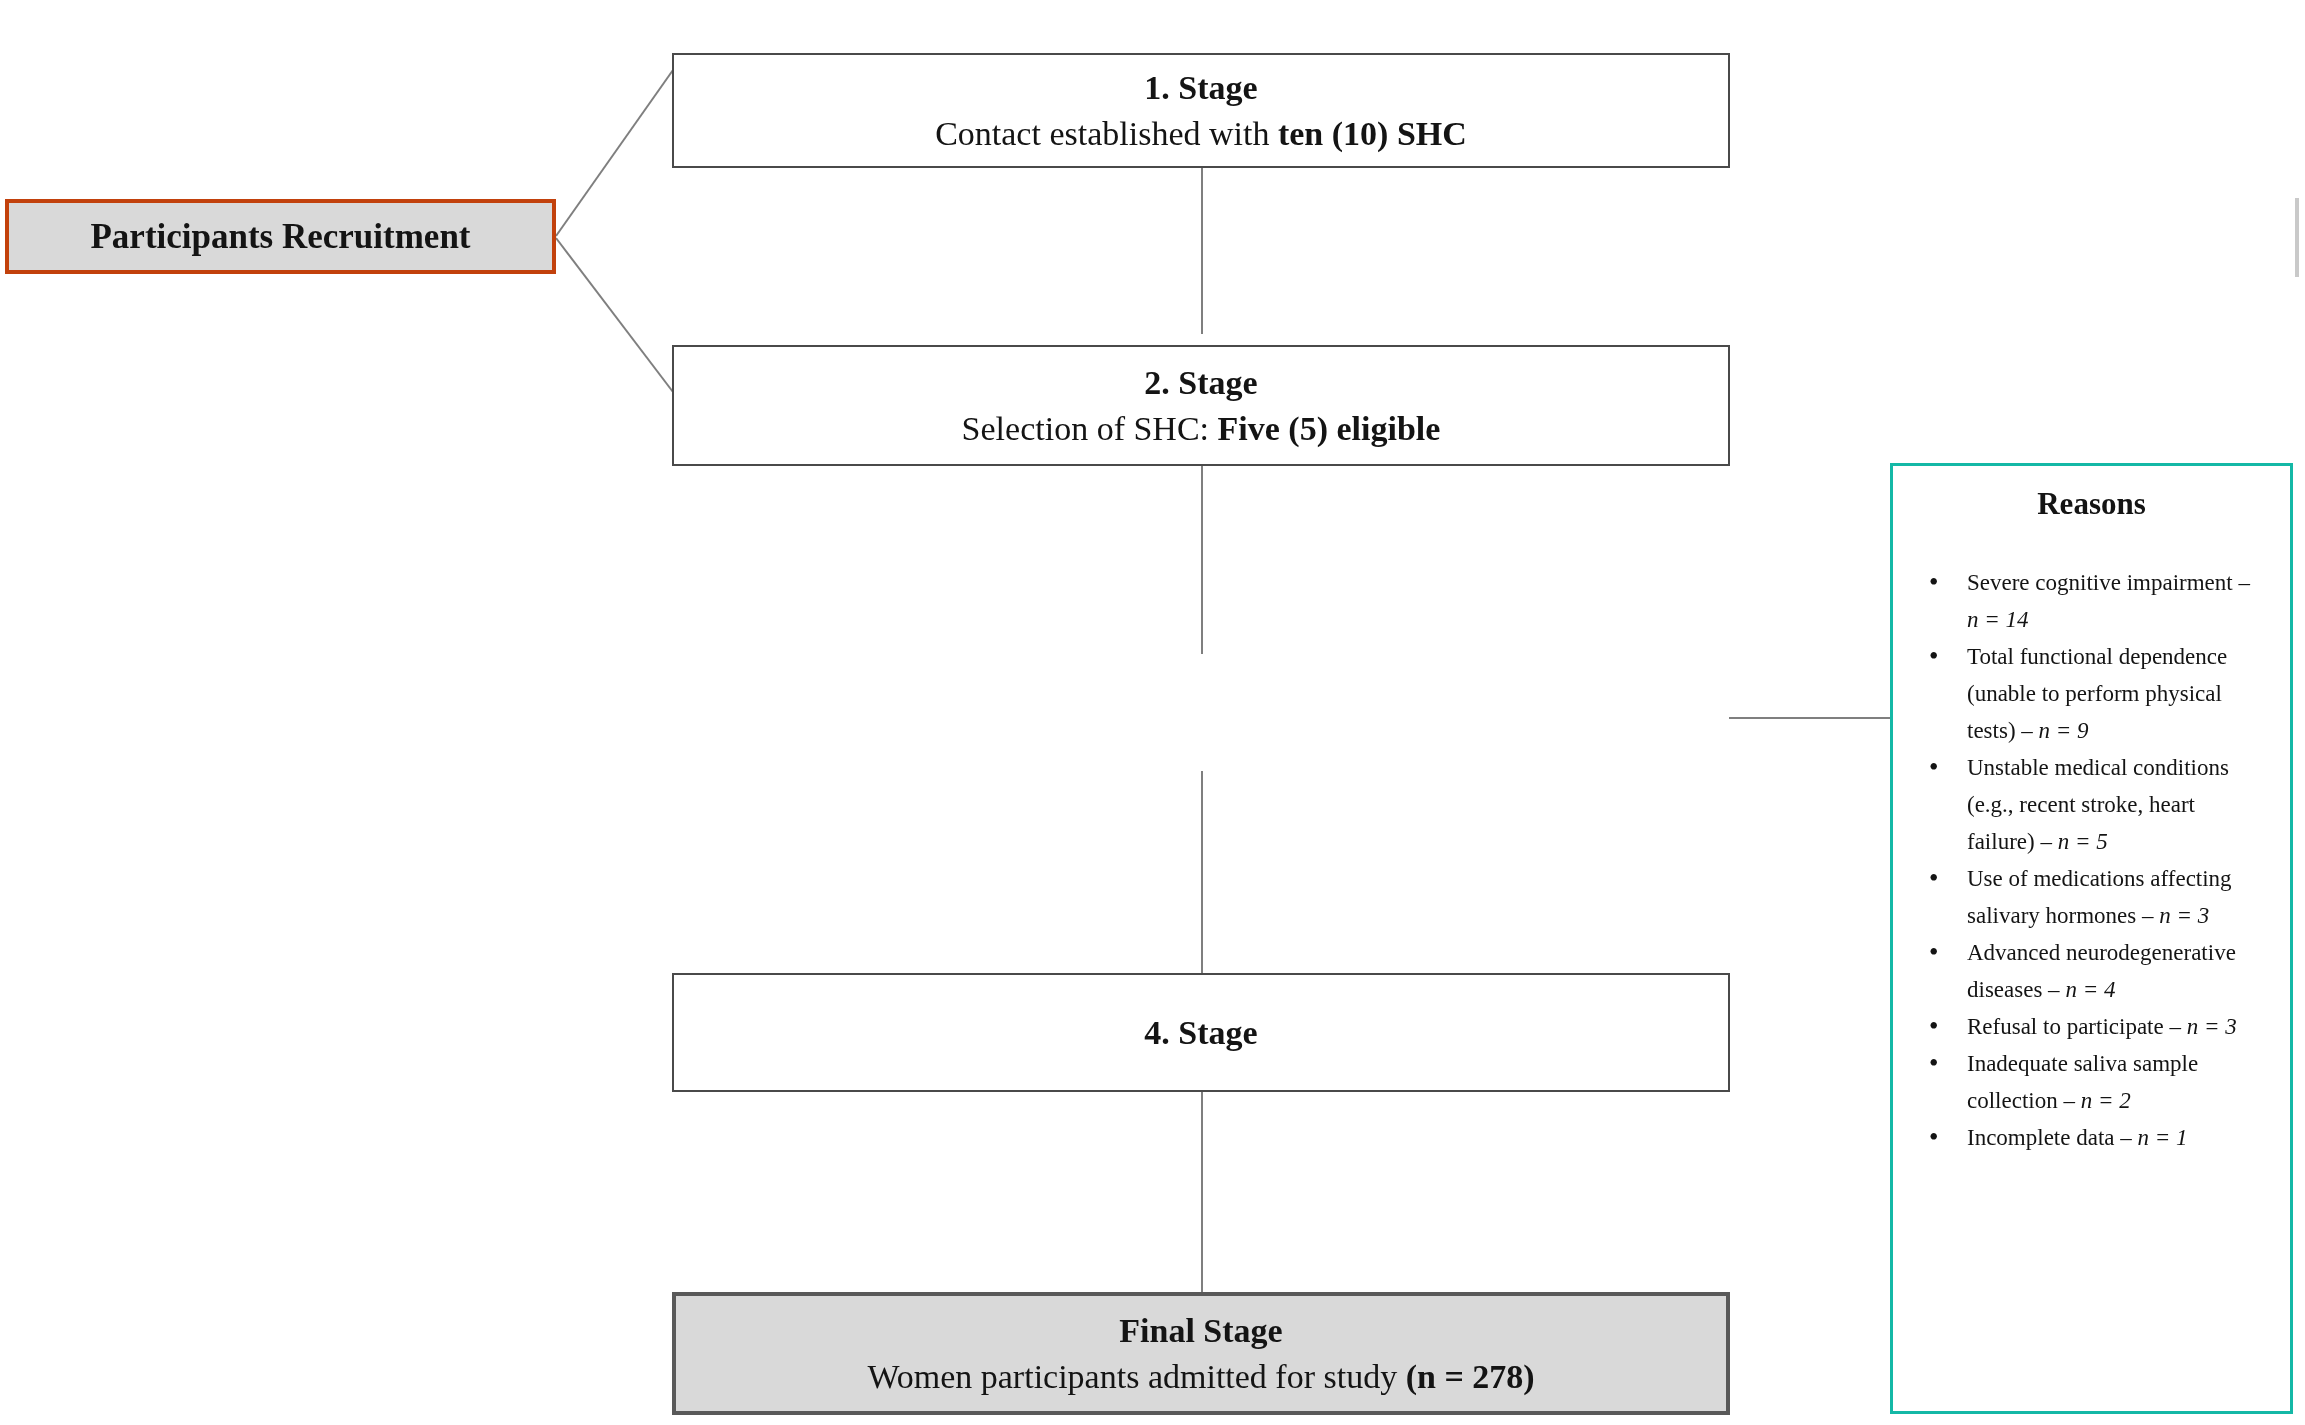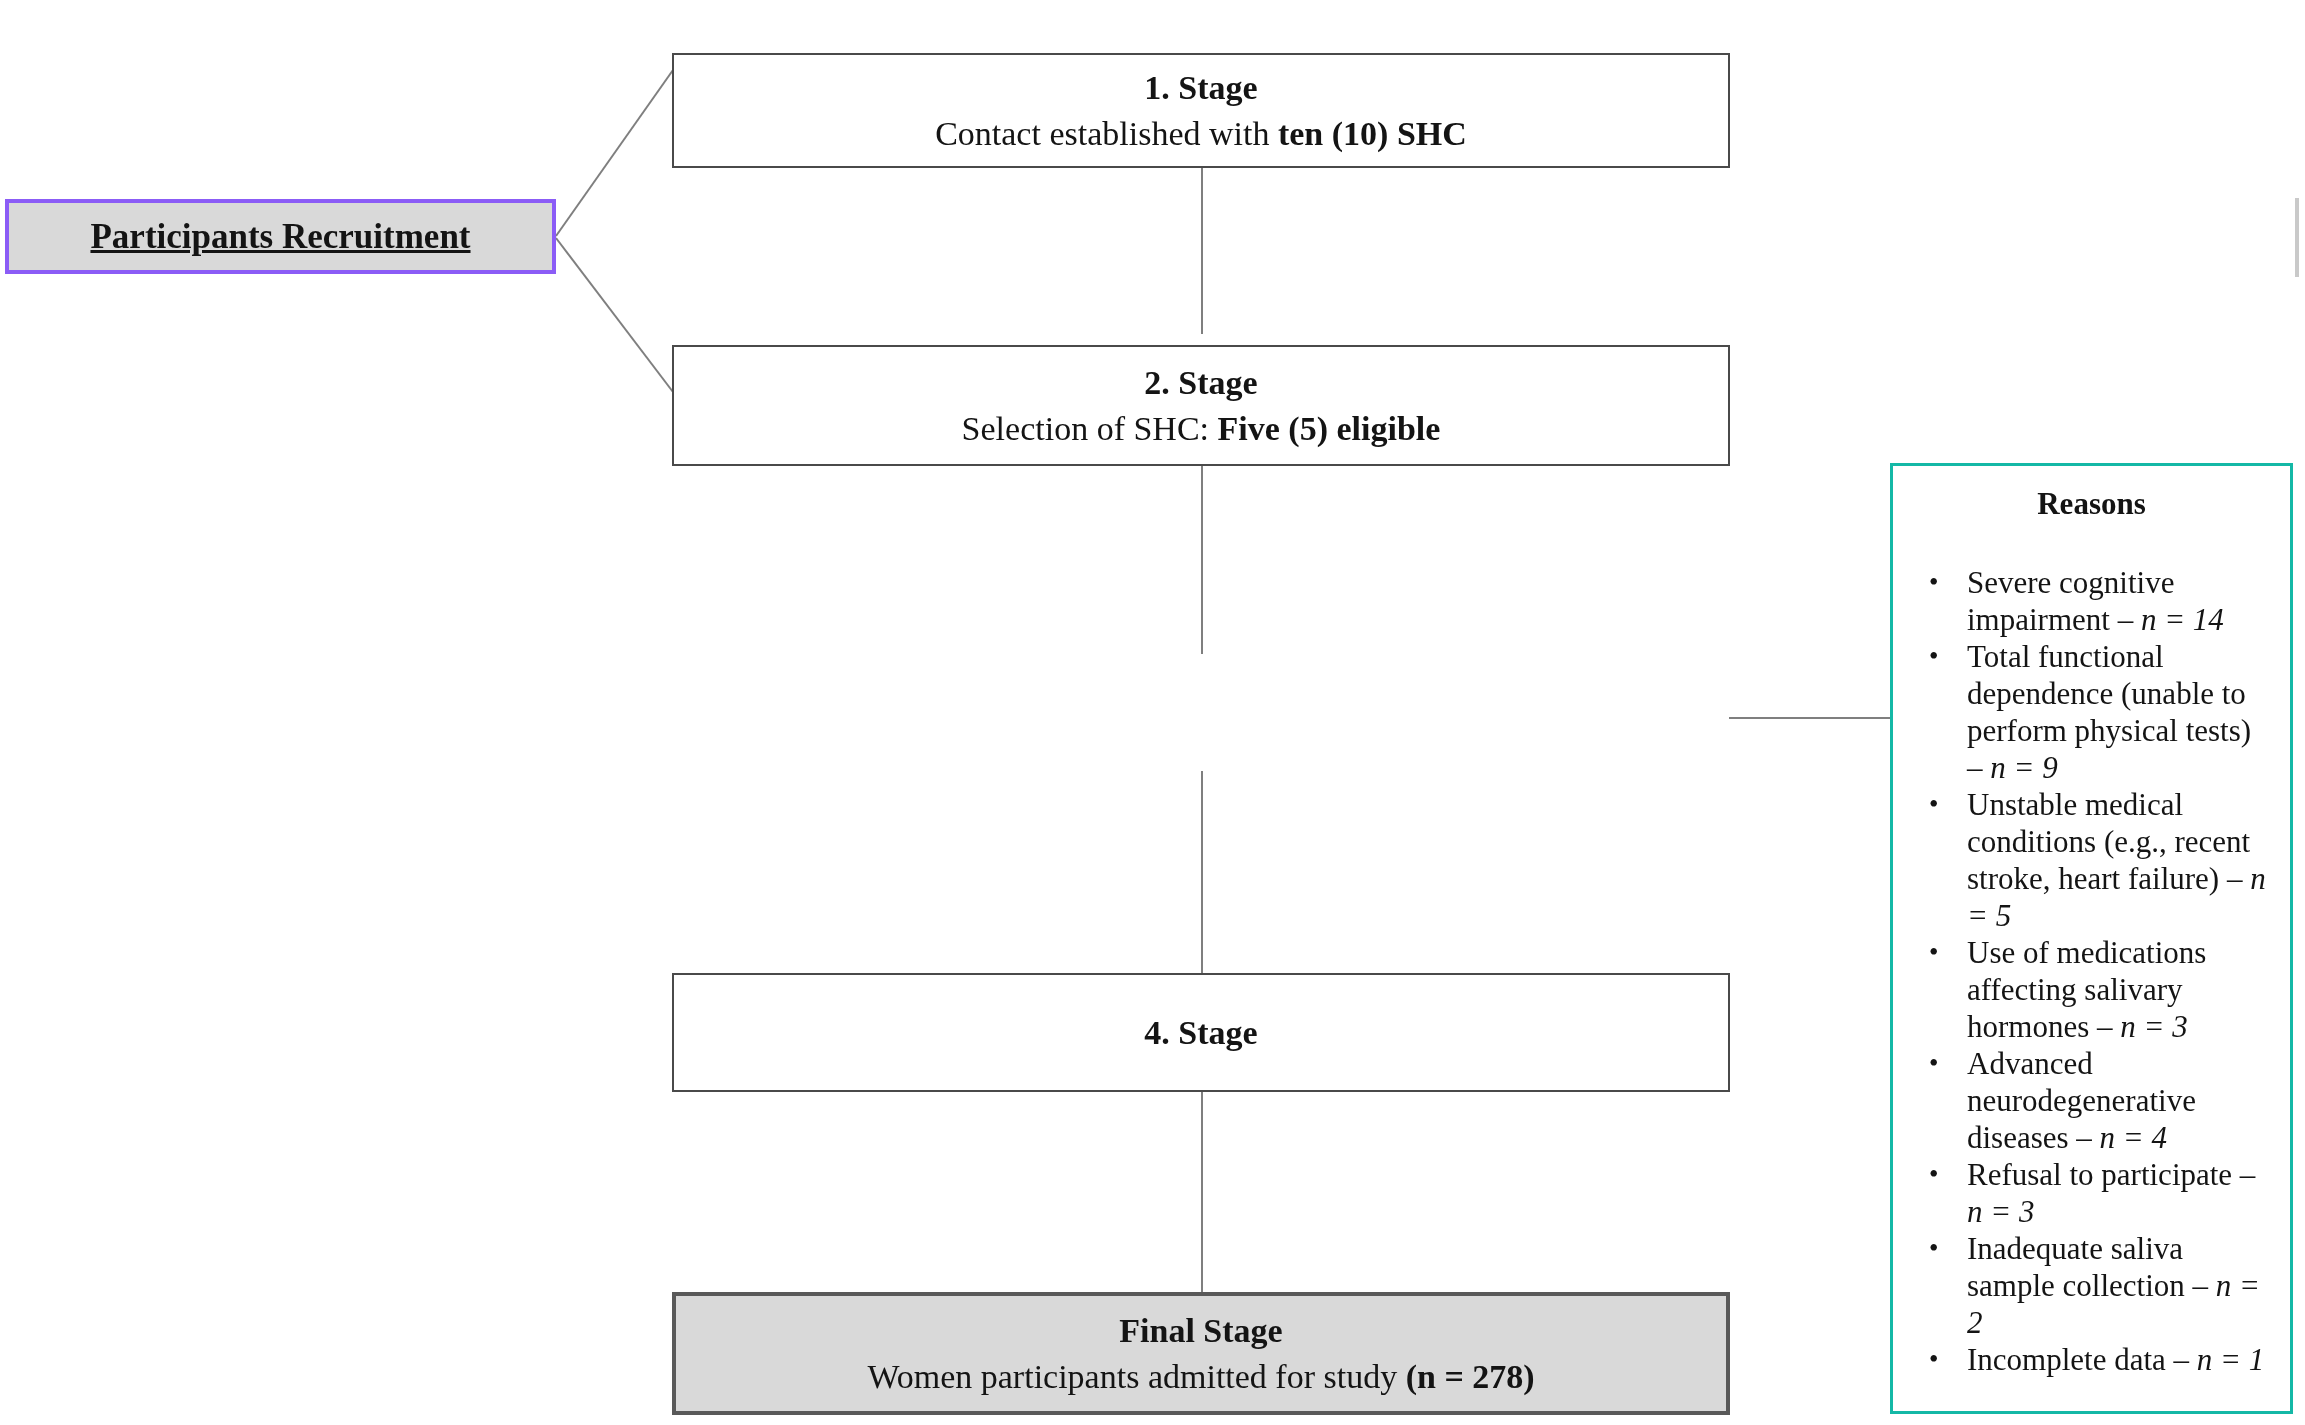--- a/index.html
+++ b/index.html
@@ -41,24 +41,23 @@
   .box .body {
     font-size: 34px;
     line-height: 46px;
   }
   .label-box {
     left: 5px;
     top: 199px;
     width: 551px;
     height: 75px;
     background: #d9d9d9;
-    border: 4px solid #8b5cf6;
+    border: 4px solid #c2410c;
     font-weight: bold;
     font-size: 35px;
-    text-decoration: underline;
   }
   .stage1 { left: 672px; top: 8px;    width: 1058px; height: 115px; margin-top: 45px; }
   .stage2 { left: 672px; top: 333px;  width: 1058px; height: 121px; margin-top: 12px; }
   .stage3 { left: 672px; top: 653px;  width: 1058px; height: 119px; }
   .stage4 { left: 672px; top: 973px;  width: 1058px; height: 119px; }
   .final  {
     left: 672px; top: 1292px; width: 1058px; height: 123px;
     background: #d9d9d9;
     border: 4px solid #595959;
   }
@@ -84,21 +83,21 @@
     font-size: 31px;
     margin-top: 20px;
   }
   .reasons-list {
     margin: 42px 0 0 0;
     padding: 0 24px 0 74px;
     list-style: none;
   }
   .reasons-list li {
     position: relative;
-    font-size: 31px;
+    font-size: 23px;
     line-height: 37px;
   }
   .reasons-list li::before {
     content: "\2022";
     position: absolute;
     left: -38px;
     top: 0;
     font-size: 27px;
   }
   .reasons-list i {

